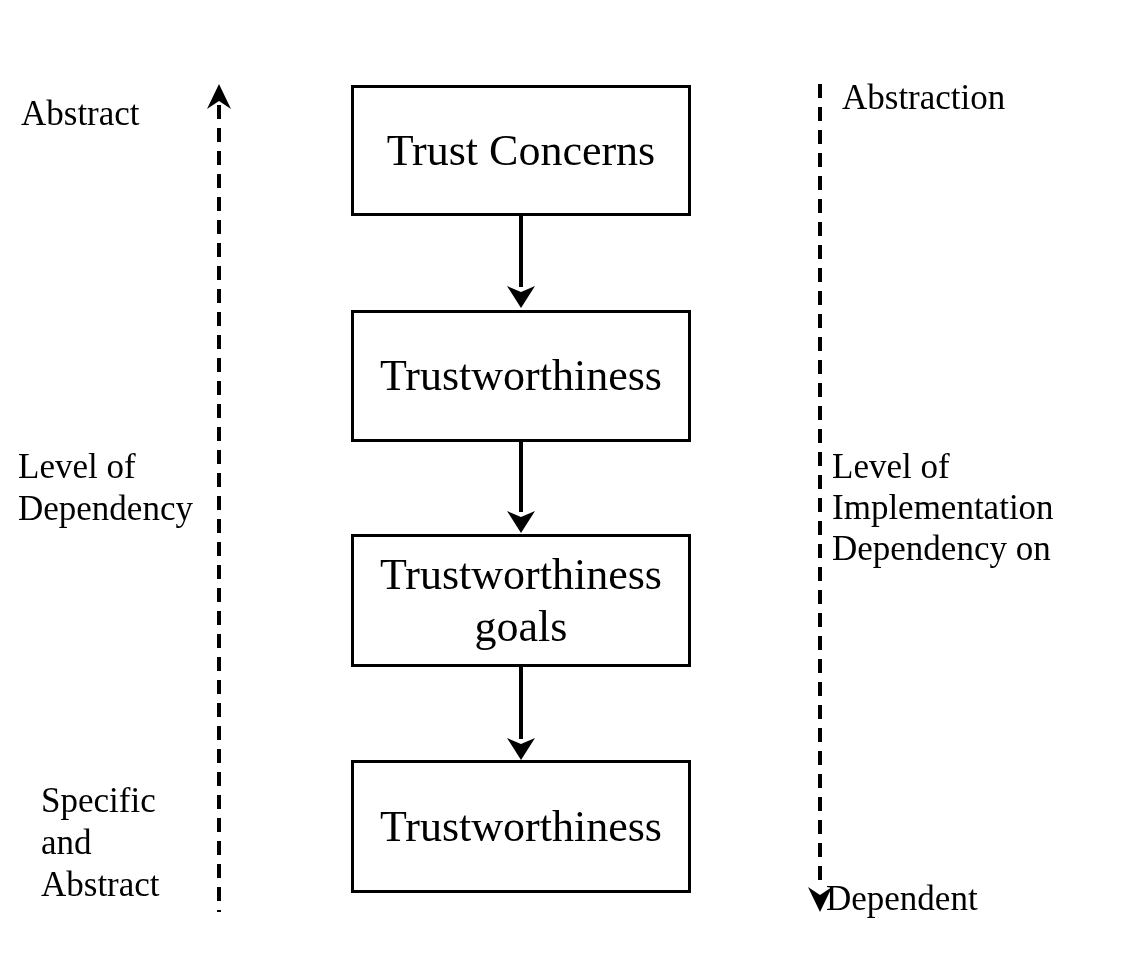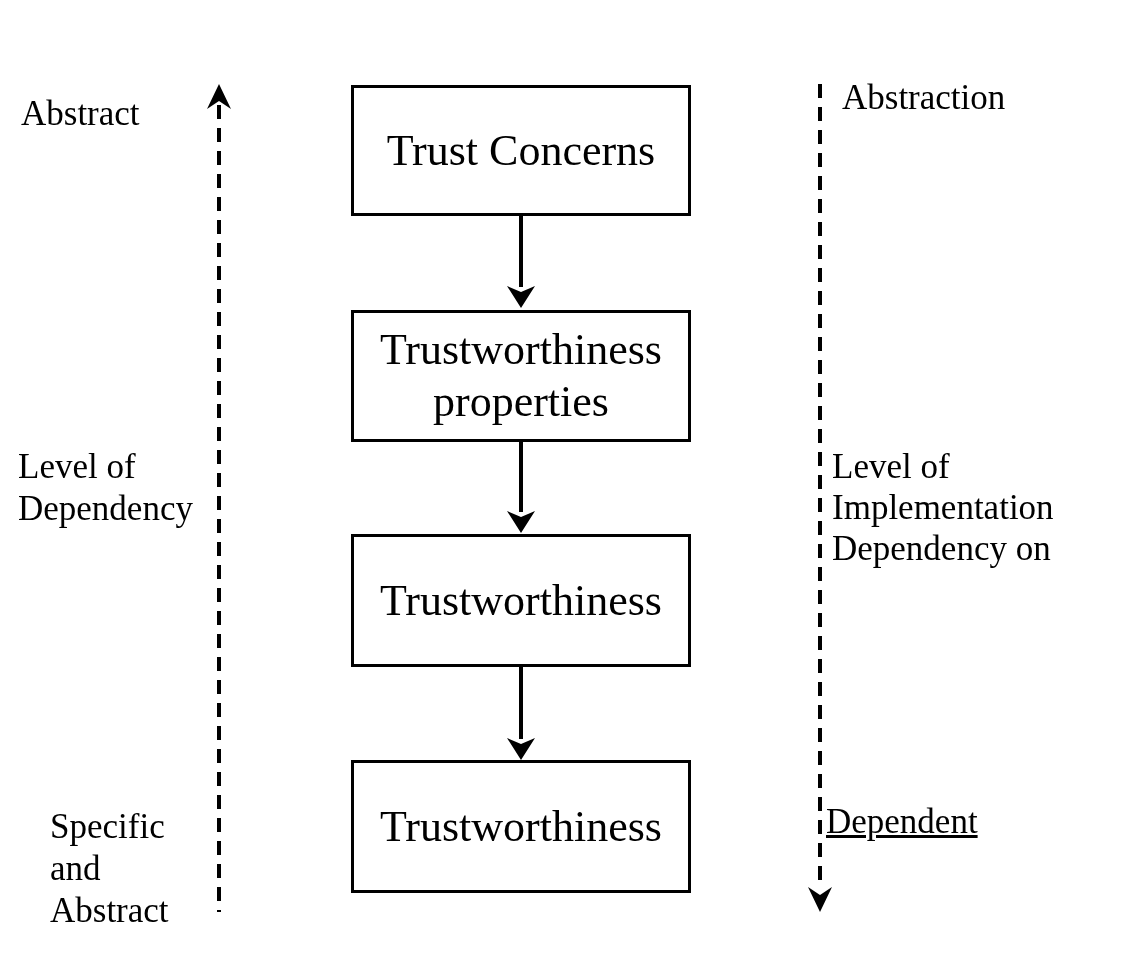--- a/index.html
+++ b/index.html
@@ -76,52 +76,52 @@
   <svg class="abs" style="left:206px; top:84px;" width="26" height="26" viewBox="0 0 26 26">
     <path d="M13 0 L25 25 L13 17 L1 25 Z" fill="#000000"></path>
   </svg>
   <div class="dashed-line" style="left:217px; top:105px; height:807px;"></div>
 
   <div class="axis-label" style="left:18px; top:446px; width:220px;">
     <span class="lbl-line">Level of</span>
     <span class="lbl-line">Dependency</span>
   </div>
 
-  <div class="axis-label" style="left:50px; top:780px; width:220px;margin-top:26px;">
+  <div class="axis-label" style="left:41px; top:780px; width:220px;">
     <span class="lbl-line">Specific</span>
     <span class="lbl-line">and</span>
     <span class="lbl-line">Abstract</span>
   </div>
 
   <div class="flow-box" style="top:85px; height:131px;">
     <div class="box-text">
       <span class="box-line">Trust Concerns</span>
     </div>
   </div>
 
   <div class="connector-shaft" style="top:216px; height:71px;"></div>
   <svg class="connector-head" style="top:286px;" width="28" height="22" viewBox="0 0 28 22">
     <path d="M14 22 L0 0 L14 6 L28 0 Z" fill="#000000"></path>
   </svg>
 
   <div class="flow-box" style="top:310px; height:132px;">
     <div class="box-text">
       <span class="box-line">Trustworthiness</span>
-      <span class="box-line">properties</span>
     </div>
   </div>
 
   <div class="connector-shaft" style="top:442px; height:70px;"></div>
   <svg class="connector-head" style="top:511px;" width="28" height="22" viewBox="0 0 28 22">
     <path d="M14 22 L0 0 L14 6 L28 0 Z" fill="#000000"></path>
   </svg>
 
   <div class="flow-box" style="top:534px; height:133px;">
     <div class="box-text">
       <span class="box-line">Trustworthiness</span>
+      <span class="box-line">goals</span>
     </div>
   </div>
 
   <div class="connector-shaft" style="top:667px; height:72px;"></div>
   <svg class="connector-head" style="top:738px;" width="28" height="22" viewBox="0 0 28 22">
     <path d="M14 22 L0 0 L14 6 L28 0 Z" fill="#000000"></path>
   </svg>
 
   <div class="flow-box" style="top:760px; height:133px;">
     <div class="box-text">
@@ -137,17 +137,17 @@
   <svg class="abs" style="left:807px; top:886px;" width="26" height="26" viewBox="0 0 26 26">
     <path d="M13 26 L1 1 L13 9 L25 1 Z" fill="#000000"></path>
   </svg>
 
   <div class="axis-label" style="left:832px; top:446px; width:240px; line-height:41px;">
     <span class="lbl-line">Level of</span>
     <span class="lbl-line">Implementation</span>
     <span class="lbl-line">Dependency on</span>
   </div>
 
-  <div class="axis-label" style="left:826px; top:802px; width:180px; line-height:40px;text-decoration:underline;">
+  <div class="axis-label" style="left:826px; top:879px; width:180px; line-height:40px;">
     <span class="lbl-line">Dependent</span>
   </div>
 
 </div>
 
 </body></html>

